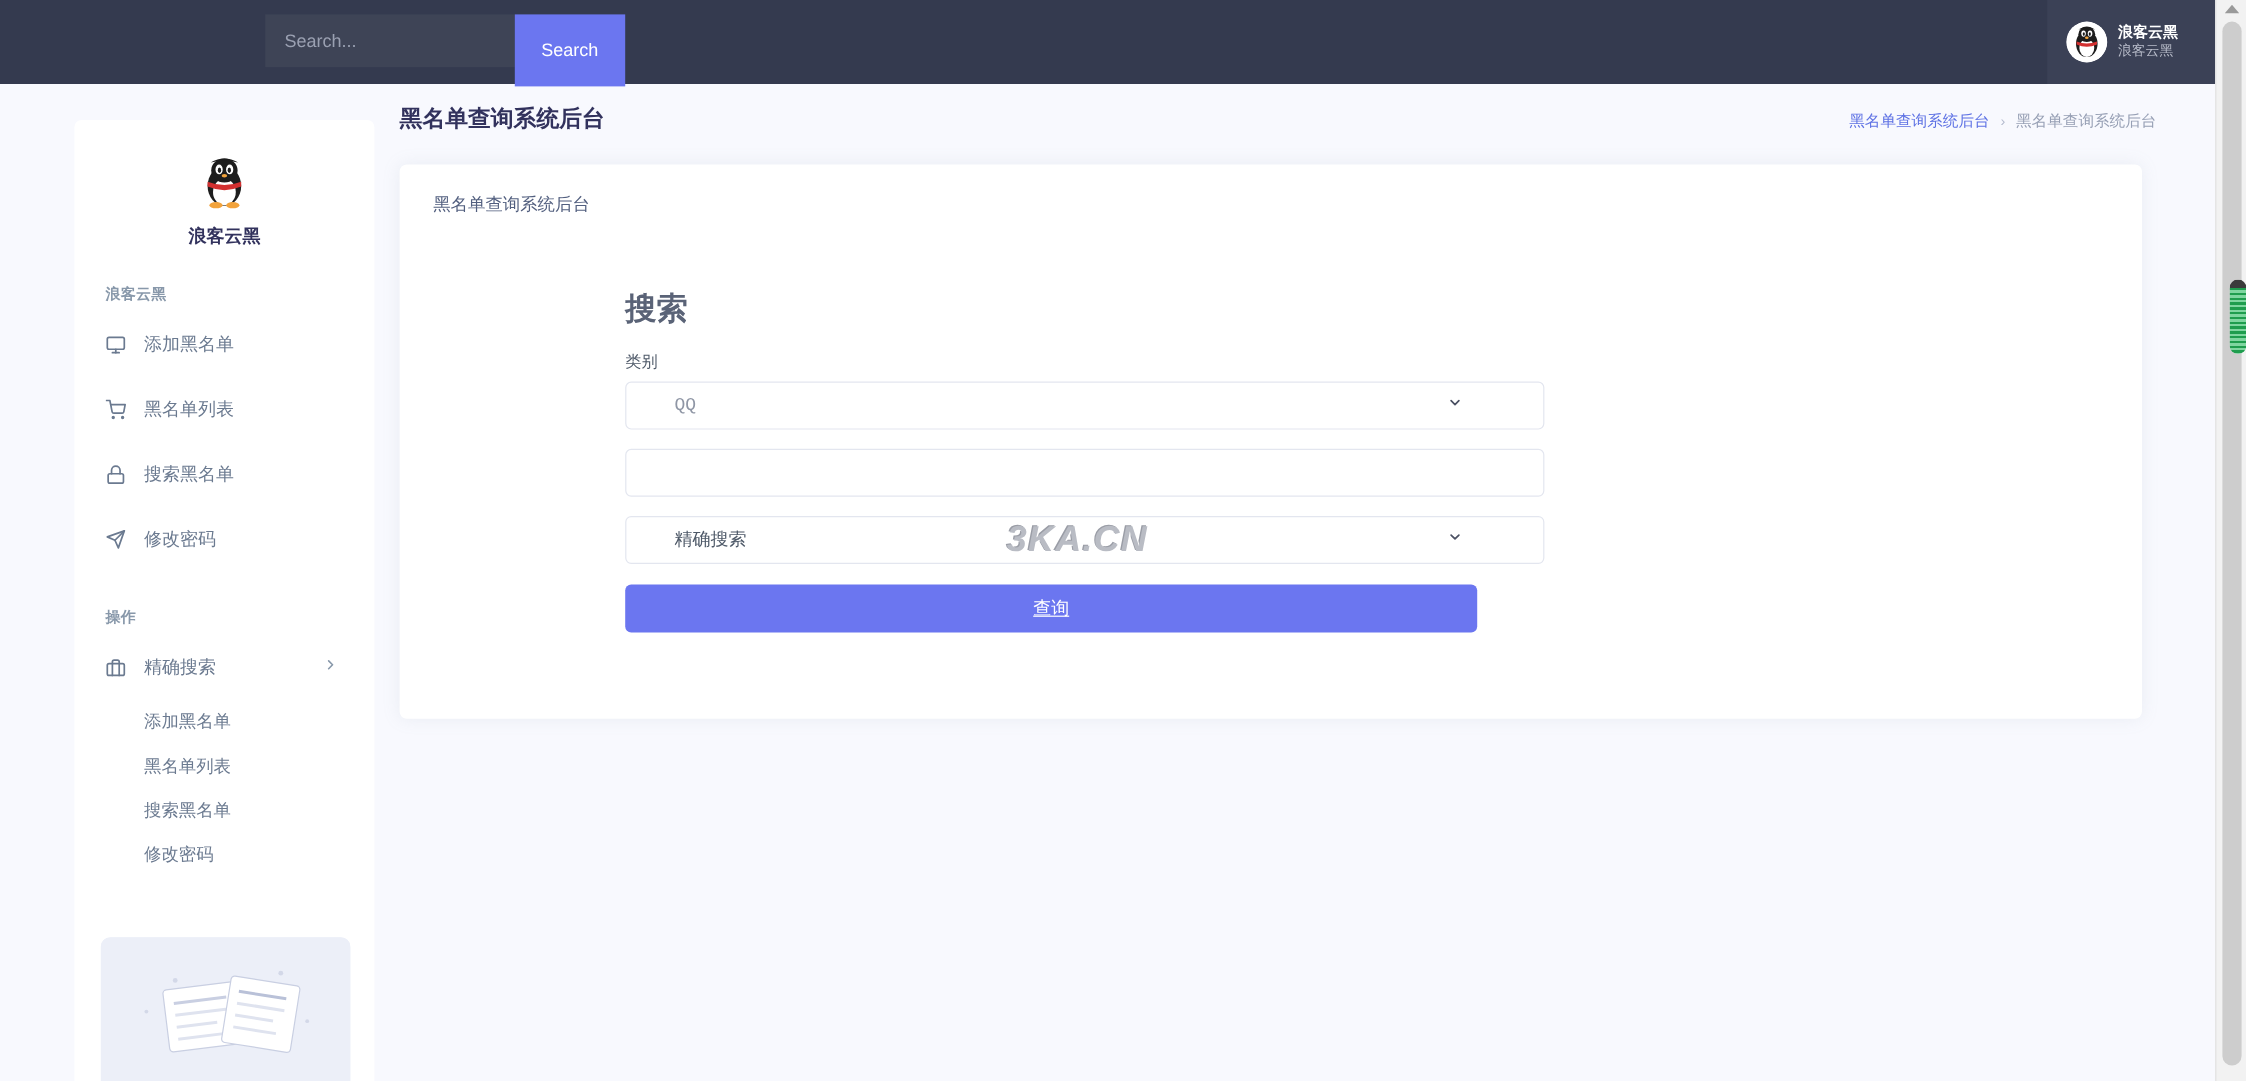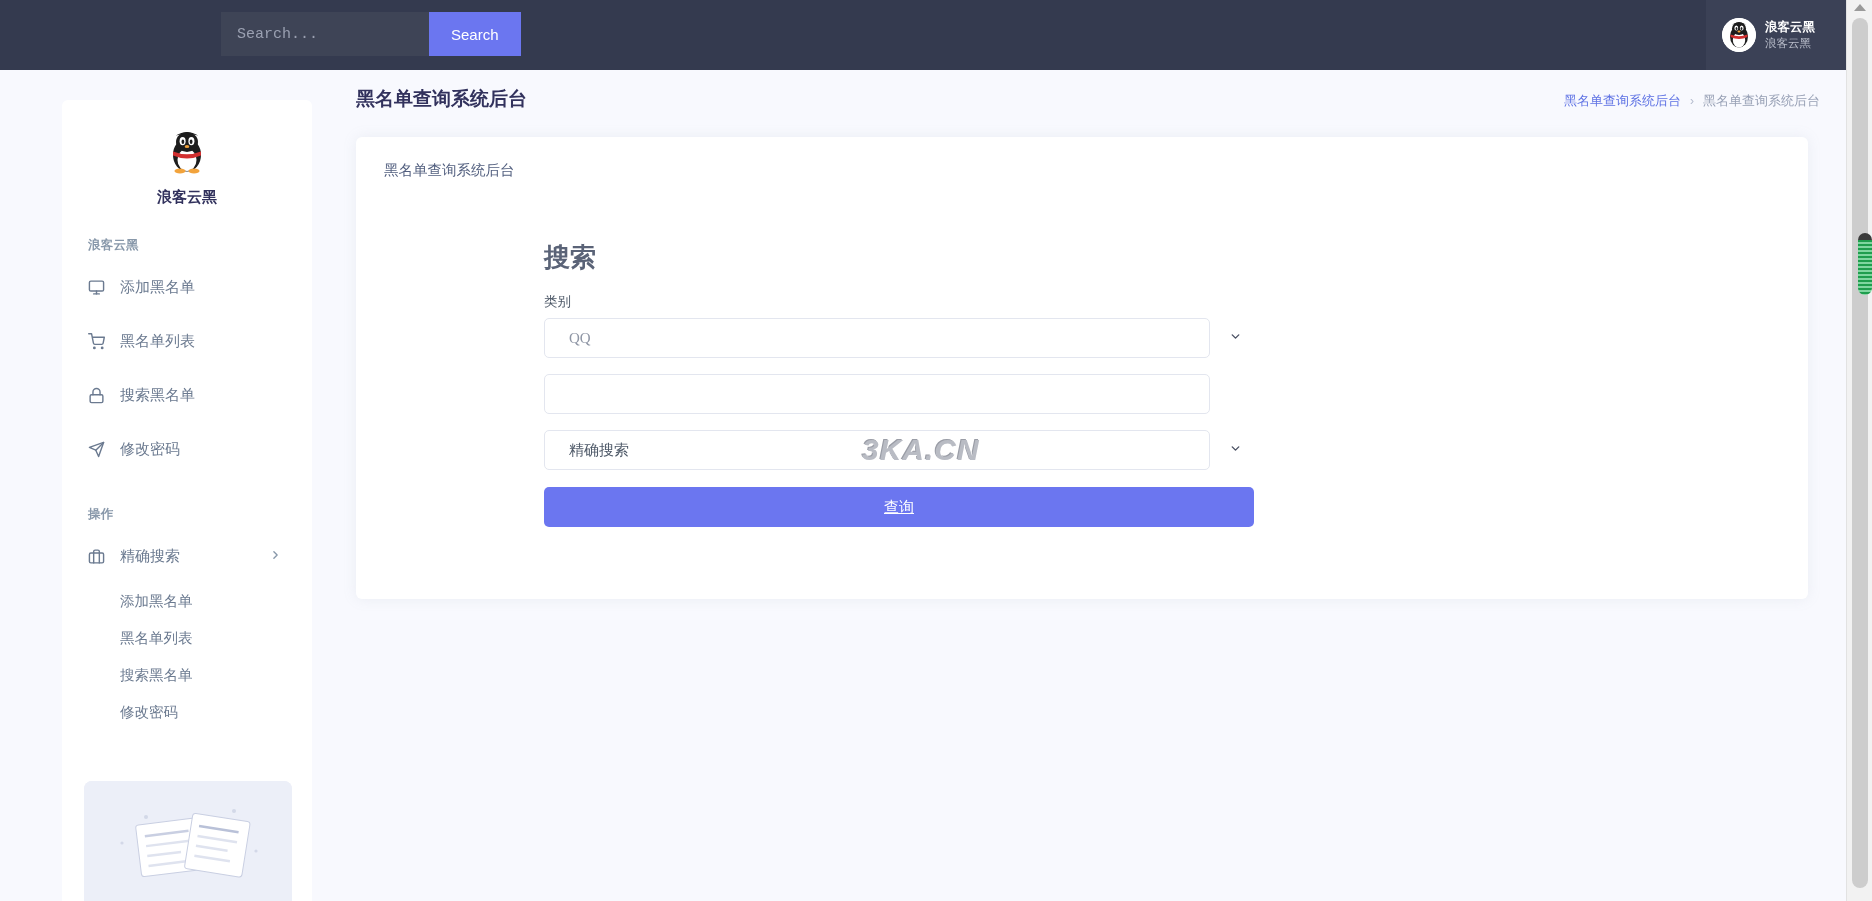--- a/index.html
+++ b/index.html
@@ -22,25 +22,25 @@
   .topbar-search {
     position: absolute; left: 221px; top: 12px;
     display: flex; height: 44px;
   }
   .search-input {
     width: 208px; height: 44px;
     background: #3e4456;
     border: none; outline: none;
     color: #cfd3de; font-size: 15px;
     padding: 0 16px;
-    font-family: Liberation Mono, monospace;
+    font-family: Liberation Sans, sans-serif;
   }
   .search-input::placeholder { color: #9aa0b1; }
   .search-btn {
-    height: 44px; padding: 0 22px;
+    height: 60px; padding: 0 22px;
     background: #6b76f0; border: none; outline: none;
     color: #ffffff; font-size: 15px; cursor: pointer;
     font-family: "Liberation Sans", sans-serif;
   }
   .user-box {
     position: absolute; right: 0; top: 0;
     width: 140px; height: 70px;
     background: #3b4156;
     display: flex; align-items: center; gap: 9px;
     padding-left: 16px;
@@ -133,21 +133,21 @@
   }
   .side-card {
     position: absolute; left: 22px; bottom: 0;
     width: 208px; height: 120px;
     background: #eceff8; border-radius: 8px 8px 0 0;
     overflow: hidden;
   }
 
   
   .main {
-    position: absolute; left: 328px; top: 70px;
+    position: absolute; left: 305px; top: 70px;
     width: 1534px; height: 831px;
   }
   .page-head {
     position: relative; height: 50px;
     padding: 0 22px; display: flex; align-items: center;
   }
   .page-title {
     font-size: 19px; font-weight: bold; color: #32325d;
     position: absolute; left: 28px; top: 16px;
   }
@@ -179,27 +179,27 @@
     font-size: 26px; font-weight: bold; color: #5a6377;
     margin: 0 0 14px 0;
   }
   .field-label {
     display: block;
     font-size: 13.5px; color: #4e5968;
     margin-bottom: 7px;
     margin-top: 18px;
   }
   .ctl {
-    width: 666px; height: 40px;
+    width: 766px; height: 40px;
     border: 1px solid #e3e6ef; border-radius: 5px;
     background: #ffffff;
     font-size: 15px; color: #8f96a5;
-    padding: 0 26px 0 24px;
+    padding: 0 26px 0 40px;
     outline: none;
-    font-family: Liberation Serif, serif;
+    font-family: Liberation Mono, monospace;
     appearance: none; -webkit-appearance: none;
     display: block;
   }
   .sel-wrap { position: relative; width: 710px; }
   .sel-chevron {
     position: absolute; right: 12px; top: 50%;
     transform: translateY(-50%);
     pointer-events: none; color: #4b5163;
   }
   .field-gap { margin-bottom: 16px; }

